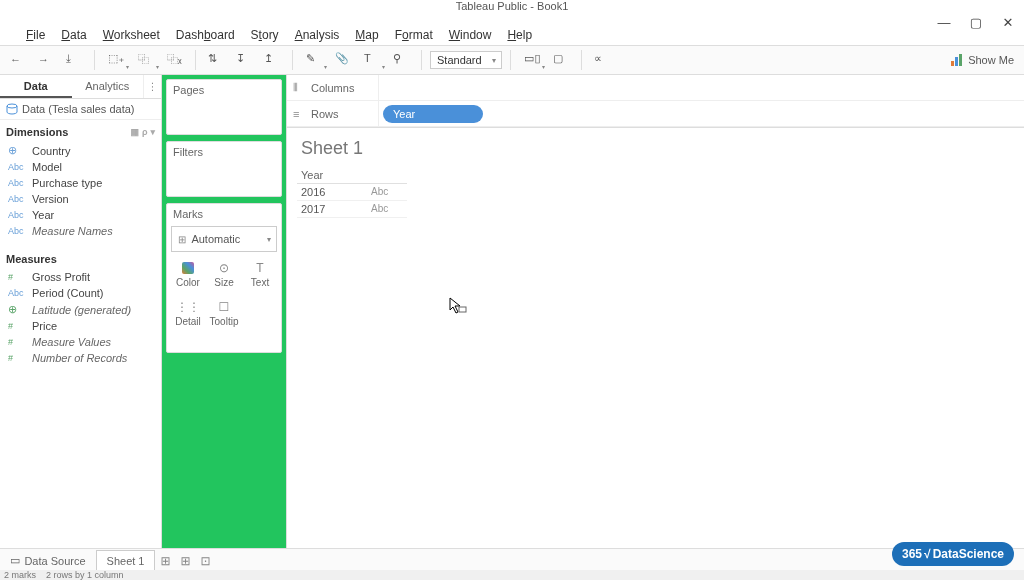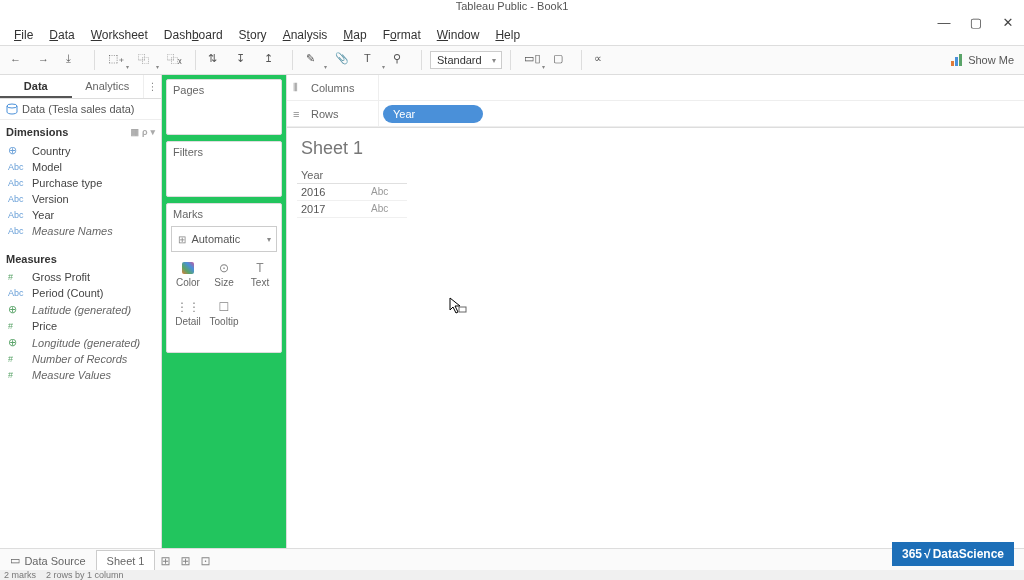--- a/index.html
+++ b/index.html
@@ -6,21 +6,21 @@
 body { font-family: "Segoe UI", Arial, sans-serif; font-size: 11px; color: #333; background: #fff; width: 1024px; height: 580px; overflow: hidden; position: relative; }
 
 
 .titlebar { height: 25px; display: flex; align-items: center; padding: 0 6px; background: #fff; flex-direction: column; }
 .titlebar .logo { width: 14px; height: 14px; margin-right: 6px; }
 .titlebar .title { font-size: 11px; color: #555; }
 .titlebar .win-controls { margin-left: auto; display: flex; gap: 12px; }
 .titlebar .win-btn { width: 20px; height: 20px; display: flex; align-items: center; justify-content: center; font-size: 13px; color: #444; }
 
 
-.menubar { height: 20px; display: flex; align-items: center; padding: 0 6px; gap: 0; }
+.menubar { height: 20px; display: flex; align-items: center; padding: 0 18px; gap: 0; }
 .menubar .menu-item { padding: 2px 8px; font-size: 12px; color: #333; cursor: default; }
 .menubar .menu-item u { text-decoration: underline; }
 
 
 .toolbar { height: 30px; border-top: 1px solid #ddd; border-bottom: 1px solid #ddd; display: flex; align-items: center; padding: 0 6px; gap: 4px; background: #fafafa; }
 .toolbar .tbtn { width: 24px; height: 24px; display: flex; align-items: center; justify-content: center; color: #555; border-radius: 2px; }
 .toolbar .tbtn svg, .toolbar .tbtn span.glyph { width: 16px; height: 16px; }
 .toolbar .sep { width: 1px; height: 20px; background: #ddd; margin: 0 4px; }
 .toolbar .dd { width: 26px; position: relative; }
 .toolbar .dd::after { content: "▾"; font-size: 6px; position: absolute; right: 0; bottom: 2px; color: #888; }
@@ -83,21 +83,21 @@
 .cursor { position: absolute; left: 449px; top: 297px; pointer-events: none; }
 
 
 .bottom { position: absolute; bottom: 8px; left: 0; right: 0; height: 24px; border-top: 1px solid #ddd; display: flex; align-items: center; background: #fafafa; }
 .bottom .btab { padding: 4px 10px; font-size: 11px; color: #666; display: flex; align-items: center; gap: 4px; }
 .bottom .btab.sheet { background: #fff; border: 1px solid #ccc; border-bottom: none; position: relative; top: 0; }
 .bottom .bicon { width: 20px; display: flex; align-items: center; justify-content: center; color: #888; font-size: 12px; padding: 0 4px; }
 .status { position: absolute; bottom: 0; left: 0; right: 0; height: 10px; font-size: 9px; color: #777; padding: 0 4px; background: #f0f0f0; display: flex; gap: 10px; }
 
 
-.badge { position: absolute; right: 10px; bottom: 14px; background: #1d6fb8; color: #fff; font-size: 12px; padding: 5px 10px; border-radius: 0; font-weight: 600; display: flex; align-items: center; gap: 2px; margin-top: 32px; }
+.badge { position: absolute; right: 10px; bottom: 14px; background: #1d6fb8; color: #fff; font-size: 12px; padding: 5px 10px; border-radius: 12px; font-weight: 600; display: flex; align-items: center; gap: 2px; margin-top: 32px; }
 .badge .sq { color: #fff; }
 </style>
 </head>
 <body>
 
 <div class="titlebar">
   <svg class="logo" viewBox="0 0 16 16">
       <g fill="#4a90d9">
         <rect x="7" y="1" width="2" height="4"></rect>
         <rect x="5" y="3" width="6" height="2"></rect>
@@ -265,30 +265,26 @@
         </div>
         <div class="field italic">
           <span class="ftype globe green"></span>
           <span class="fname">Latitude (generated)</span>
         </div>
         <div class="field">
           <span class="ftype num green"></span>
           <span class="fname">Price</span>
         </div>
         <div class="field italic">
-          <span class="ftype globe green"></span>
-          <span class="fname">Longitude (generated)</span>
+          <span class="ftype num green"></span>
+          <span class="fname">Measure Values</span>
         </div>
         <div class="field italic">
           <span class="ftype num green"></span>
           <span class="fname">Number of Records</span>
-        </div>
-        <div class="field italic">
-          <span class="ftype num green"></span>
-          <span class="fname">Measure Values</span>
         </div>
       </div>
   </div>
 
   <div class="cards">
     <div class="card">
         <div class="card-title">Pages</div>
         <div class="card-body" style="height:34px"></div>
       </div>
     <div class="card">

